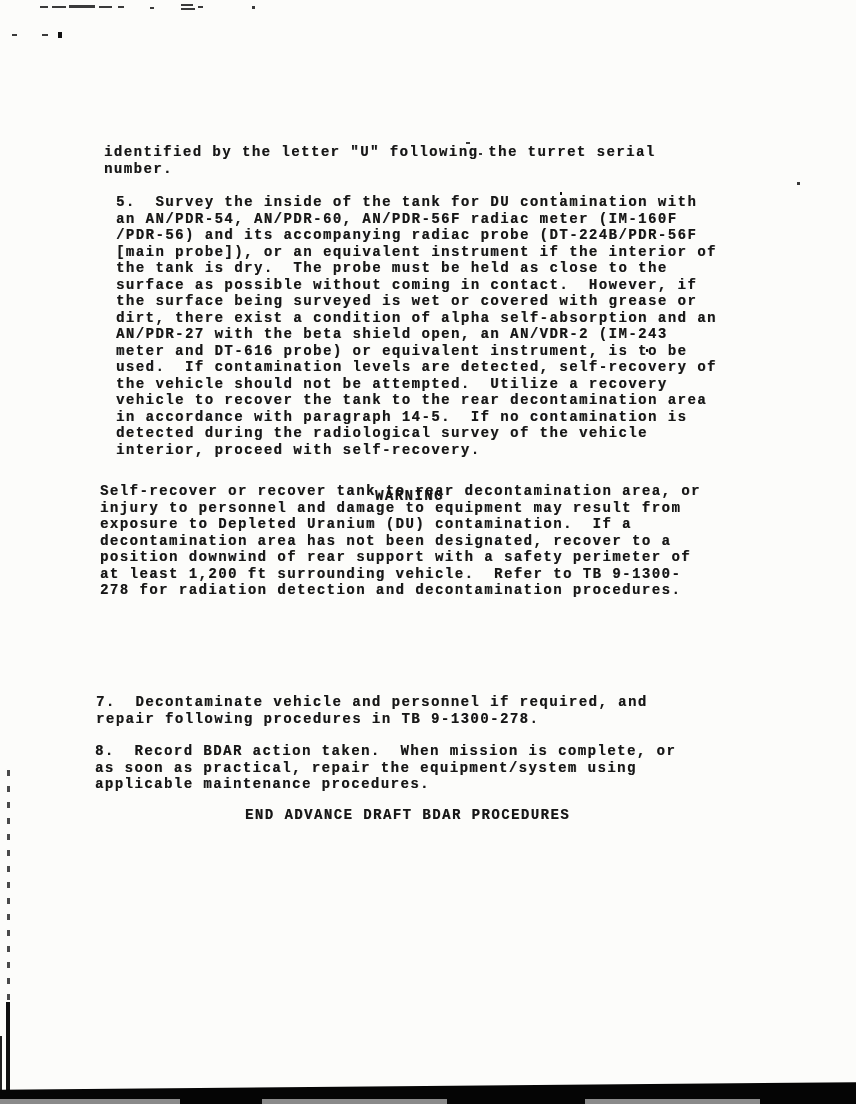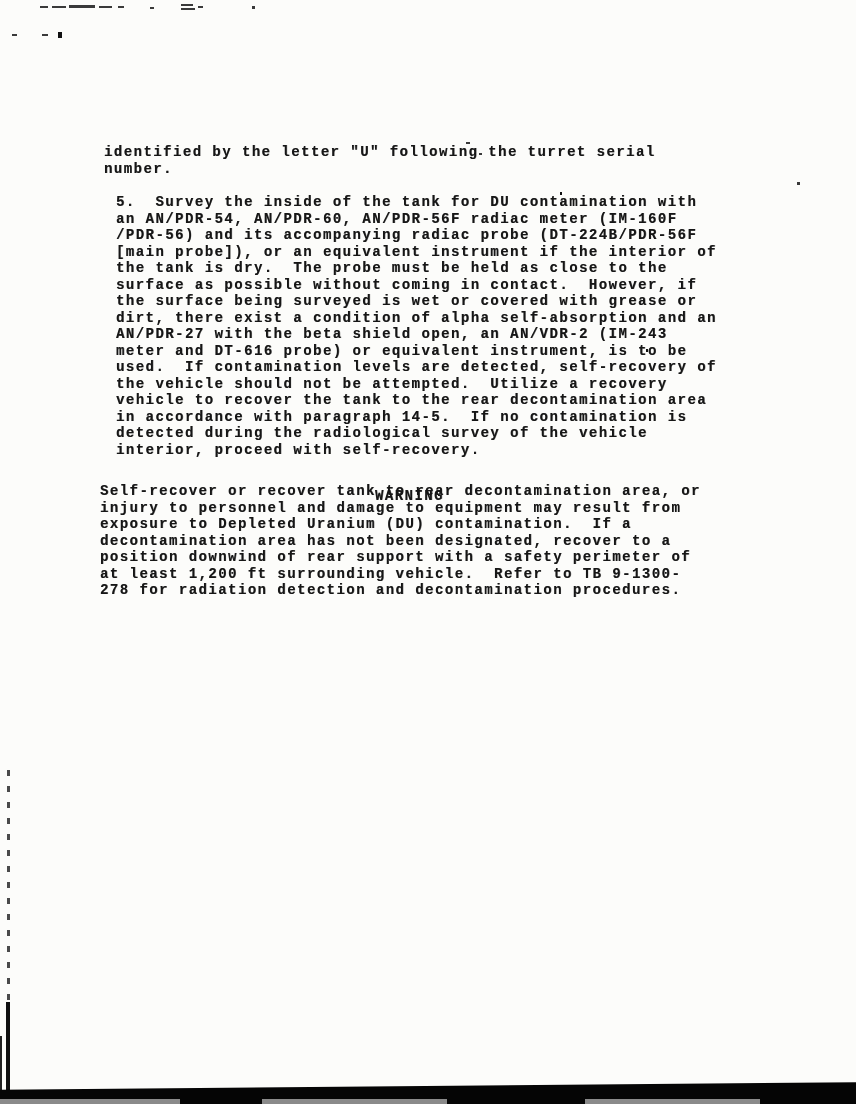--- a/index.html
+++ b/index.html
@@ -83,22 +83,28 @@
 
   <div class="block" style="top:483px; left:100px;">Self-recover or recover tank to rear decontamination area, or
 injury to personnel and damage to equipment may result from
 exposure to Depleted Uranium (DU) contamination.  If a
 decontamination area has not been designated, recover to a
 position downwind of rear support with a safety perimeter of
 at least 1,200 ft surrounding vehicle.  Refer to TB 9-1300-
 278 for radiation detection and decontamination procedures.</div>
 
 
+  <div class="block" style="top:694px; left:96px;">7.  Decontaminate vehicle and personnel if required, and
+repair following procedures in TB 9-1300-278.</div>
 
+  <div class="block" style="top:743px; left:95px;">8.  Record BDAR action taken.  When mission is complete, or
+as soon as practical, repair the equipment/system using
+applicable maintenance procedures.</div>
 
+  <div class="block" style="top:807px; left:245px;">END ADVANCE DRAFT BDAR PROCEDURES</div>
 
 
   <div>
     <div class="mark" style="left:40px;  top:6px; width:8px;  height:2px;"></div>
     <div class="mark" style="left:52px;  top:6px; width:14px; height:2px;"></div>
     <div class="mark" style="left:69px;  top:5px; width:26px; height:3px;"></div>
     <div class="mark" style="left:99px;  top:6px; width:13px; height:2px;"></div>
     <div class="mark" style="left:118px; top:6px; width:6px;  height:2px;"></div>
     <div class="mark" style="left:150px; top:7px; width:4px;  height:2px;"></div>
     <div class="mark" style="left:181px; top:4px; width:12px; height:2px;"></div>

